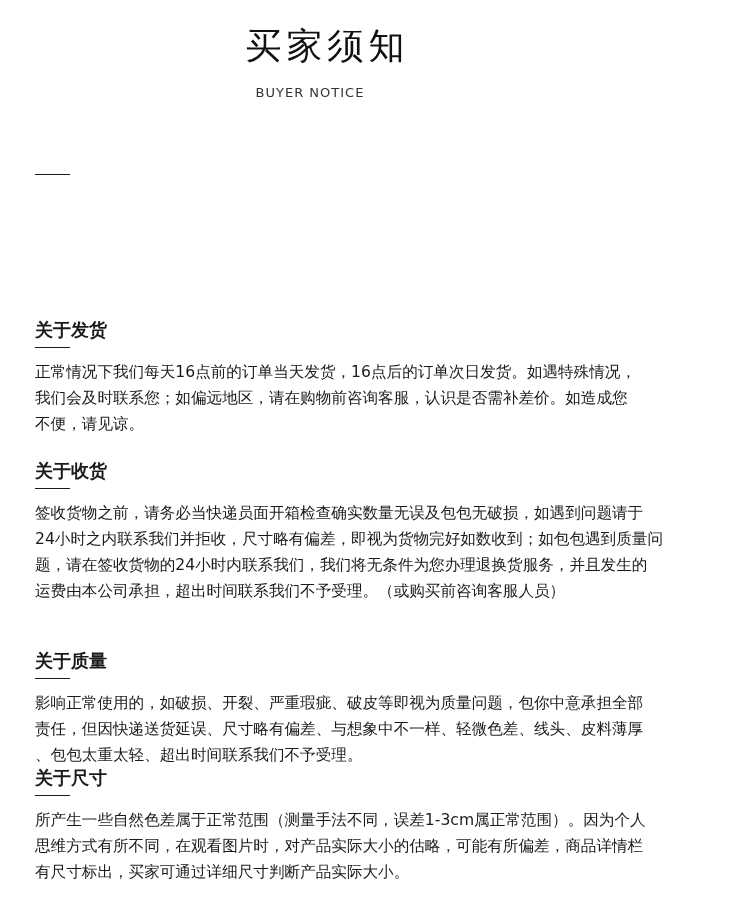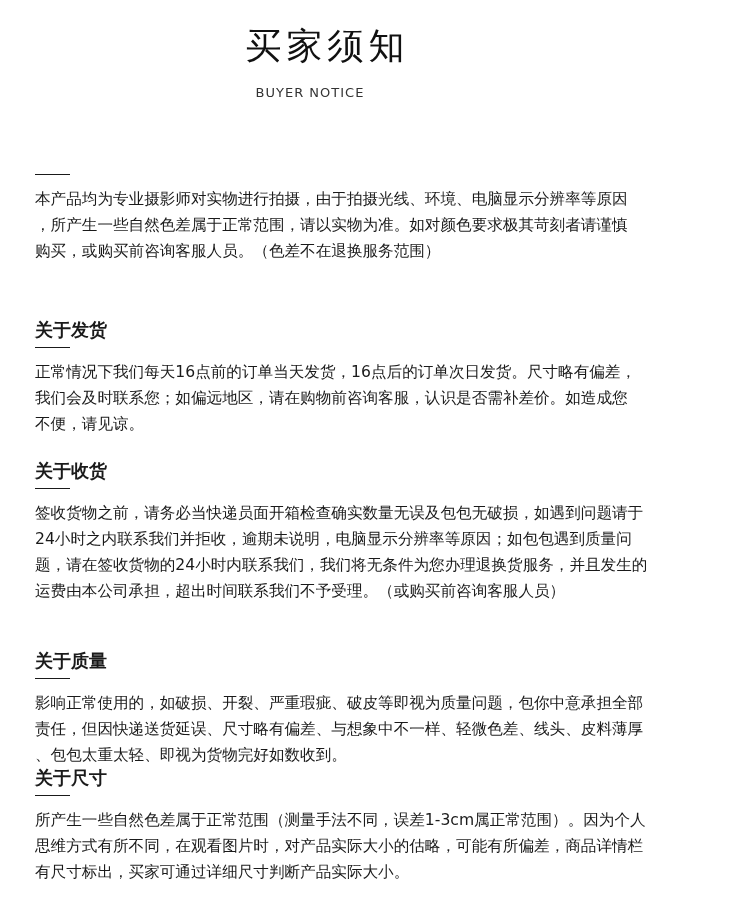--- a/index.html
+++ b/index.html
@@ -16,55 +16,50 @@
   .sec-line { display:block; white-space:nowrap; }
 </style>
 </head>
 <body>
 
 <div class="title">买家须知</div>
 <div class="subtitle">BUYER NOTICE</div>
 
 <div class="section" style="top:169px;">
   <div class="sec-rule"></div>
-  <div class="sec-body">
-    <span class="sec-line">本产品均为专业摄影师对实物进行拍摄，由于拍摄光线、环境、电脑显示分辨率等原因</span>
-    <span class="sec-line">，所产生一些自然色差属于正常范围，请以实物为准。如对颜色要求极其苛刻者请谨慎</span>
-    <span class="sec-line">购买，或购买前咨询客服人员。（色差不在退换服务范围）</span>
-  </div>
 </div>
 
 <div class="section" style="top:318px;">
   <h2 class="sec-heading">关于发货</h2>
   <div class="sec-rule"></div>
   <div class="sec-body">
-    <span class="sec-line">正常情况下我们每天16点前的订单当天发货，16点后的订单次日发货。尺寸略有偏差，</span>
+    <span class="sec-line">正常情况下我们每天16点前的订单当天发货，16点后的订单次日发货。如遇特殊情况，</span>
     <span class="sec-line">我们会及时联系您；如偏远地区，请在购物前咨询客服，认识是否需补差价。如造成您</span>
     <span class="sec-line">不便，请见谅。</span>
   </div>
 </div>
 
 <div class="section" style="top:459px;">
   <h2 class="sec-heading">关于收货</h2>
   <div class="sec-rule"></div>
   <div class="sec-body">
     <span class="sec-line">签收货物之前，请务必当快递员面开箱检查确实数量无误及包包无破损，如遇到问题请于</span>
-    <span class="sec-line">24小时之内联系我们并拒收，逾期未说明，电脑显示分辨率等原因；如包包遇到质量问</span>
+    <span class="sec-line">24小时之内联系我们并拒收，尺寸略有偏差，即视为货物完好如数收到；如包包遇到质量问</span>
     <span class="sec-line">题，请在签收货物的24小时内联系我们，我们将无条件为您办理退换货服务，并且发生的</span>
     <span class="sec-line">运费由本公司承担，超出时间联系我们不予受理。（或购买前咨询客服人员）</span>
   </div>
 </div>
 
 <div class="section" style="top:629px;margin-top:20px;">
   <h2 class="sec-heading">关于质量</h2>
   <div class="sec-rule"></div>
   <div class="sec-body">
     <span class="sec-line">影响正常使用的，如破损、开裂、严重瑕疵、破皮等即视为质量问题，包你中意承担全部</span>
     <span class="sec-line">责任，但因快递送货延误、尺寸略有偏差、与想象中不一样、轻微色差、线头、皮料薄厚</span>
-    <span class="sec-line">、包包太重太轻、即视为货物完好如数收到。</span>
+    <span class="sec-line">、包包太重太轻、超出时间联系我们不予受理。</span>
   </div>
 </div>
 
 <div class="section" style="top:766px;">
   <h2 class="sec-heading">关于尺寸</h2>
   <div class="sec-rule"></div>
   <div class="sec-body">
     <span class="sec-line">所产生一些自然色差属于正常范围（测量手法不同，误差1-3cm属正常范围）。因为个人</span>
     <span class="sec-line">思维方式有所不同，在观看图片时，对产品实际大小的估略，可能有所偏差，商品详情栏</span>
     <span class="sec-line">有尺寸标出，买家可通过详细尺寸判断产品实际大小。</span>

